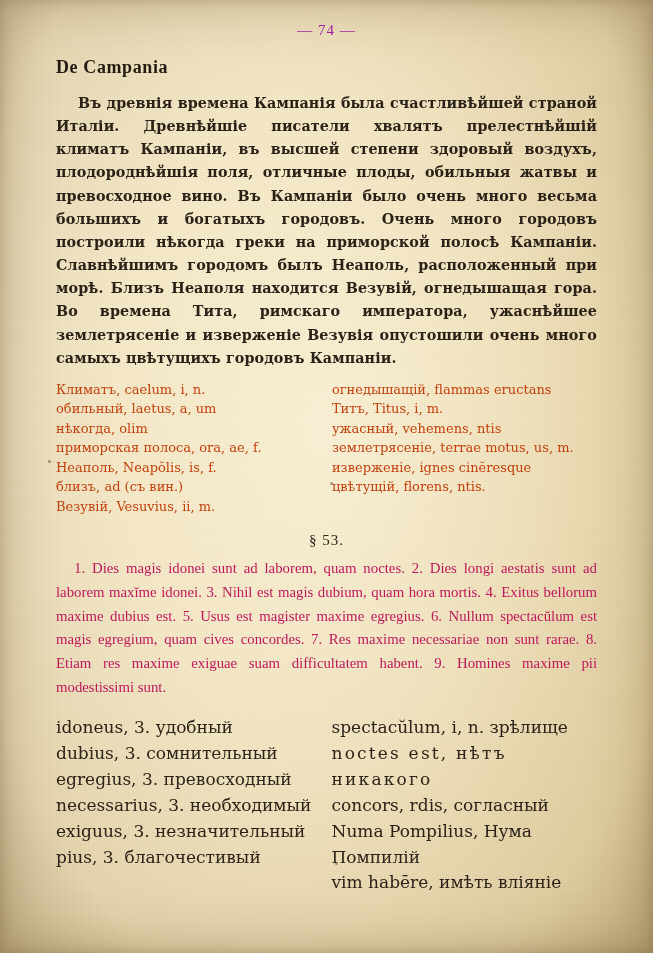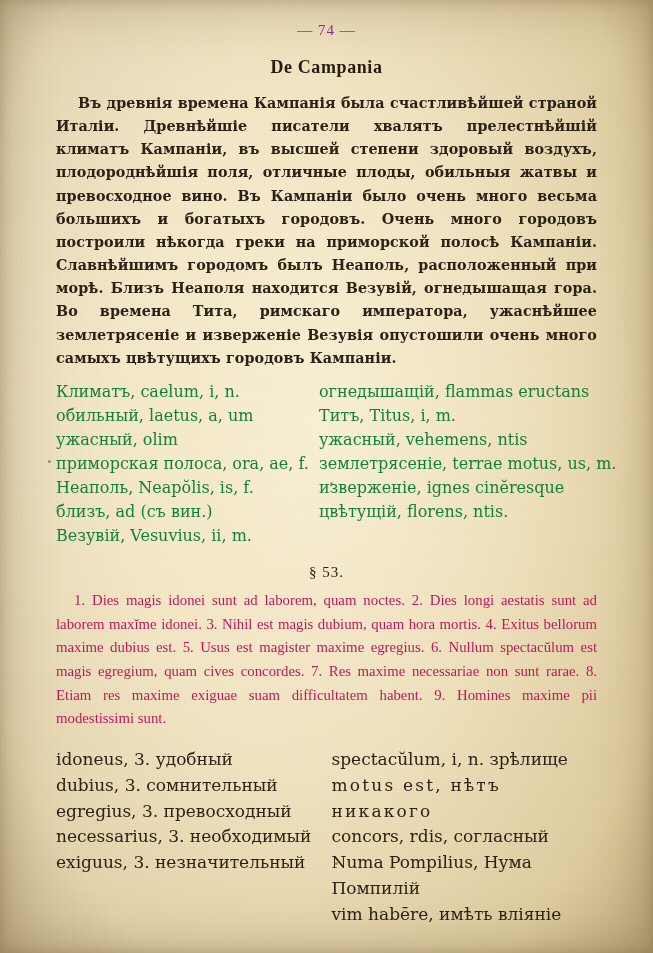--- a/index.html
+++ b/index.html
@@ -45,21 +45,20 @@
     box-sizing: border-box;
   }
   .pagenum {
     text-align: center;
     font-size: 15px;
     letter-spacing: 1px;
     color: #a21caf;
     margin-bottom: 18px;
   }
   h1.title {
-    text-align: center;
     font-size: 18px;
     font-weight: bold;
     letter-spacing: 0.6px;
     margin: 6px 0 14px 0;
     color: #241c12;
   }
   p.body {
     font-size: 14.3px;
     line-height: 1.62;
     text-align: justify;
@@ -68,23 +67,23 @@
     text-indent: 22px;
     font-weight: bold;
     color: #2a2117;
     letter-spacing: 0.1px;
   }
   
   .vocab {
     display: flex;
     gap: 10px;
     margin-top: 10px;
-    font-size: 16px;
+    font-size: 13px;
     line-height: 1.5;
-    color: #15803d;
+    color: #c2410c;
   }
   .vocab .col {
     flex: 1 1 50%;
   }
   .vocab .col.right {
     flex: 0 0 49%;
   }
   .vocab .entry {
     white-space: nowrap;
     overflow: hidden;
@@ -136,21 +135,21 @@
   <div class="pagenum">— 74 —</div>
 
   <h1 class="title">De Campania</h1>
 
   <p class="body cyr">Въ древнія времена Кампанія была счастливѣйшей страной Италіи. Древнѣйшіе писатели хвалятъ прелестнѣйшій климатъ Кампаніи, въ высшей степени здоровый воздухъ, плодороднѣйшія поля, отличные плоды, обильныя жатвы и превосходное вино. Въ Кампаніи было очень много весьма большихъ и богатыхъ городовъ. Очень много городовъ построили нѣкогда греки на приморской полосѣ Кампаніи. Славнѣйшимъ городомъ былъ Неаполь, расположенный при морѣ. Близъ Неаполя находится Везувій, огнедышащая гора. Во времена Тита, римскаго императора, ужаснѣйшее землетрясеніе и изверженіе Везувія опустошили очень много самыхъ цвѣтущихъ городовъ Кампаніи.</p>
 
   <div class="vocab">
     <div class="col left">
       <div class="entry cyr">Климатъ, caelum, i, n.</div>
       <div class="entry cyr">обильный, laetus, a, um</div>
-      <div class="entry cyr">ужасный, olim</div>
+      <div class="entry cyr">нѣкогда, olim</div>
       <div class="entry cyr">приморская полоса, ora, ae, f.</div>
       <div class="entry cyr">Неаполь, Neapŏlis, is, f.</div>
       <div class="entry cyr">близъ, ad (съ вин.)</div>
       <div class="entry cyr">Везувій, Vesuvius, ii, m.</div>
     </div>
     <div class="col right">
       <div class="entry cyr">огнедышащій, flammas eructans</div>
       <div class="entry cyr">Титъ, Titus, i, m.</div>
       <div class="entry cyr">ужасный, vehemens, ntis</div>
       <div class="entry cyr">землетрясеніе, terrae motus, us, m.</div>
@@ -163,24 +162,25 @@
 
   <p class="latin">1. Dies magis idonei sunt ad laborem, quam noctes. 2. Dies longi aestatis sunt ad laborem maxĭme idonei. 3. Nihil est magis dubium, quam hora mortis. 4. Exitus bellorum maxime dubius est. 5. Usus est magister maxime egregius. 6. Nullum spectacŭlum est magis egregium, quam cives concordes. 7. Res maxime necessariae non sunt rarae. 8. Etiam res maxime exiguae suam difficultatem habent. 9. Homines maxime pii modestissimi sunt.</p>
 
   <div class="vocab2">
     <div class="col left">
       <div class="entry cyr">idoneus, 3. удобный</div>
       <div class="entry cyr">dubius, 3. сомнительный</div>
       <div class="entry cyr">egregius, 3. превосходный</div>
       <div class="entry cyr">necessarius, 3. необходимый</div>
       <div class="entry cyr">exiguus, 3. незначительный</div>
+      <div class="entry cyr">pius, 3. благочестивый</div>
     </div>
     <div class="col right">
       <div class="entry cyr">spectacŭlum, i, n. зрѣлище</div>
-      <div class="entry cyr sp">motus est, нѣтъ никакого</div>
+      <div class="entry cyr sp">noctes est, нѣтъ никакого</div>
       <div class="entry cyr">concors, rdis, согласный</div>
       <div class="entry cyr">Numa Pompilius, Нума Помпилій</div>
       <div class="entry cyr">vim habēre, имѣть вліяніе</div>
     </div>
   </div>
 
 </div>
 
 <div class="stray-dot" style="left:48px; top:460px;"></div>
 <div class="stray-dot" style="left:330px; top:482px;"></div>

